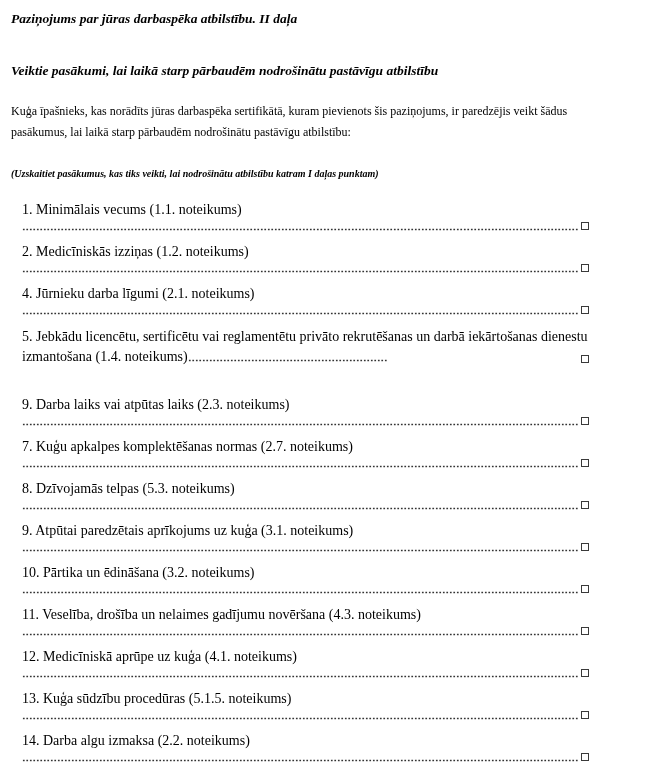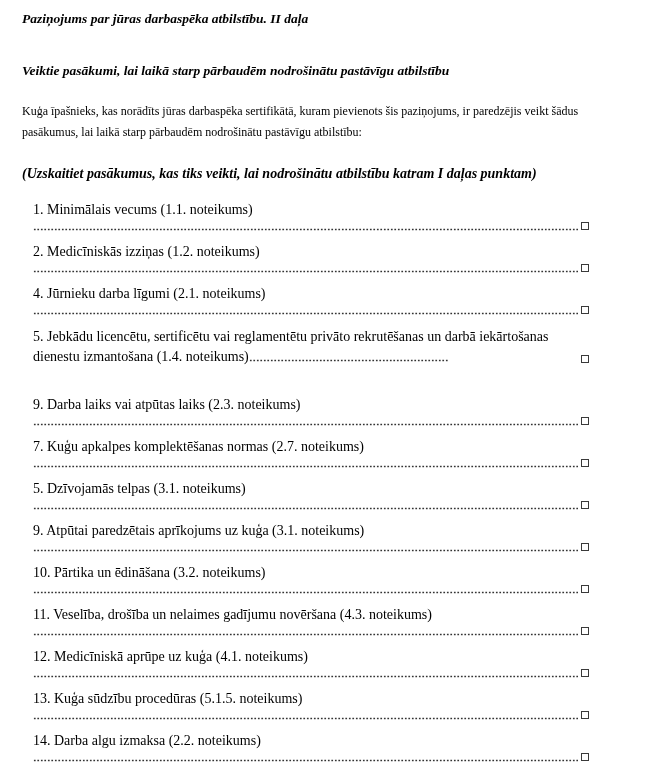--- a/index.html
+++ b/index.html
@@ -7,21 +7,21 @@
   body {
     width: 645px;
     height: 771px;
     font-family: "Liberation Serif", serif;
     color: #000000;
     overflow: hidden;
   }
   .page {
     width: 645px;
     height: 679px;
-    padding: 9px 45px 10px 22px;
+    padding: 9px 45px 10px 11px;
   }
   .doc-title {
     font-size: 13.5px;
     line-height: 19px;
     font-weight: bold;
     font-style: italic;
     margin-bottom: 33px;
   }
   .doc-subtitle {
     font-size: 13.5px;
@@ -30,21 +30,21 @@
     font-style: italic;
     text-align: left;
     margin-bottom: 21px;
   }
   .intro {
     font-size: 12px;
     line-height: 21px;
     margin-bottom: 20px;
   }
   .instruction {
-    font-size: 14px;
+    font-size: 10px;
     line-height: 21px;
     font-weight: bold;
     font-style: italic;
     margin-bottom: 16px;
   }
   .items { width: 100%; }
   .item { margin: 11px; }
   .item-label {
     font-size: 14px;
     line-height: 20px;
@@ -156,21 +156,21 @@
 
     <div class="item">
       <div class="item-label">7. Kuģu apkalpes komplektēšanas normas (2.7. noteikums)</div>
       <div class="dot-row">
         <div class="dots"></div>
         <span class="checkbox"></span>
       </div>
     </div>
 
     <div class="item">
-      <div class="item-label">5. Dzīvojamās telpas (3.1. noteikums)</div>
+      <div class="item-label">8. Dzīvojamās telpas (5.3. noteikums)</div>
       <div class="dot-row">
         <div class="dots"></div>
         <span class="checkbox"></span>
       </div>
     </div>
 
     <div class="item">
       <div class="item-label">9. Atpūtai paredzētais aprīkojums uz kuģa (3.1. noteikums)</div>
       <div class="dot-row">
         <div class="dots"></div>

